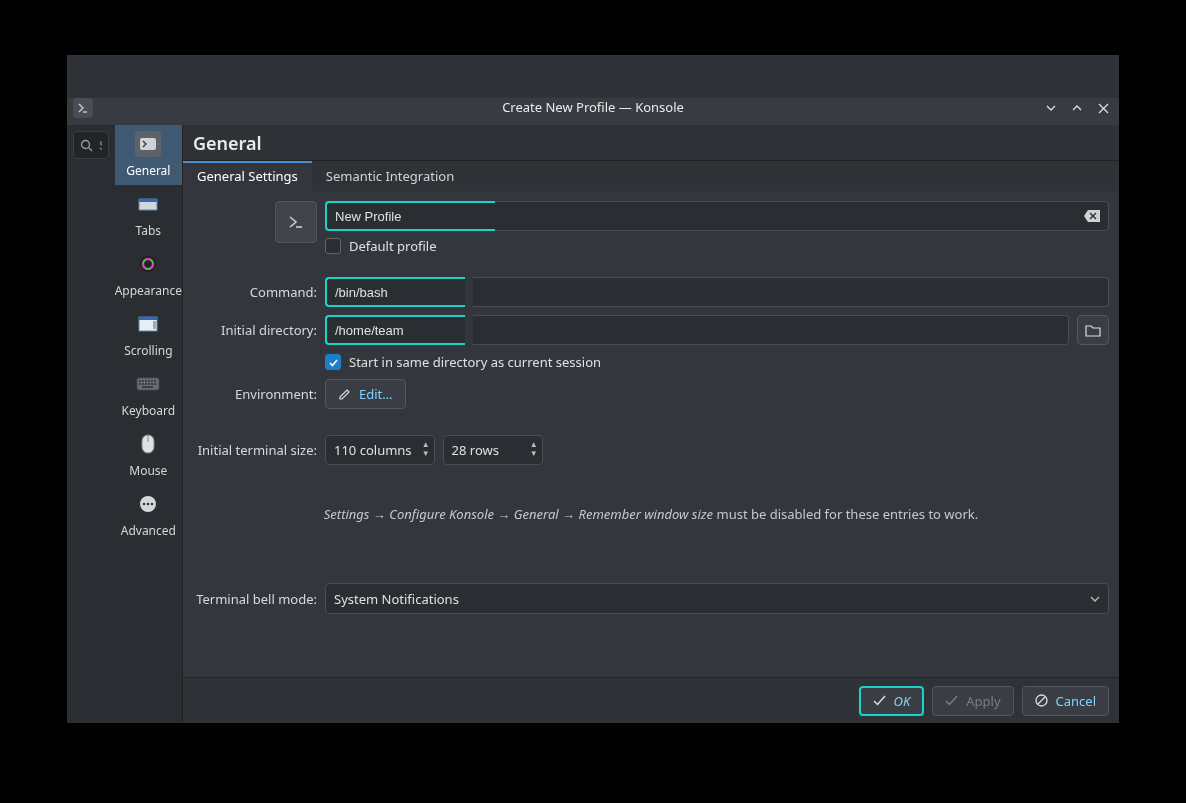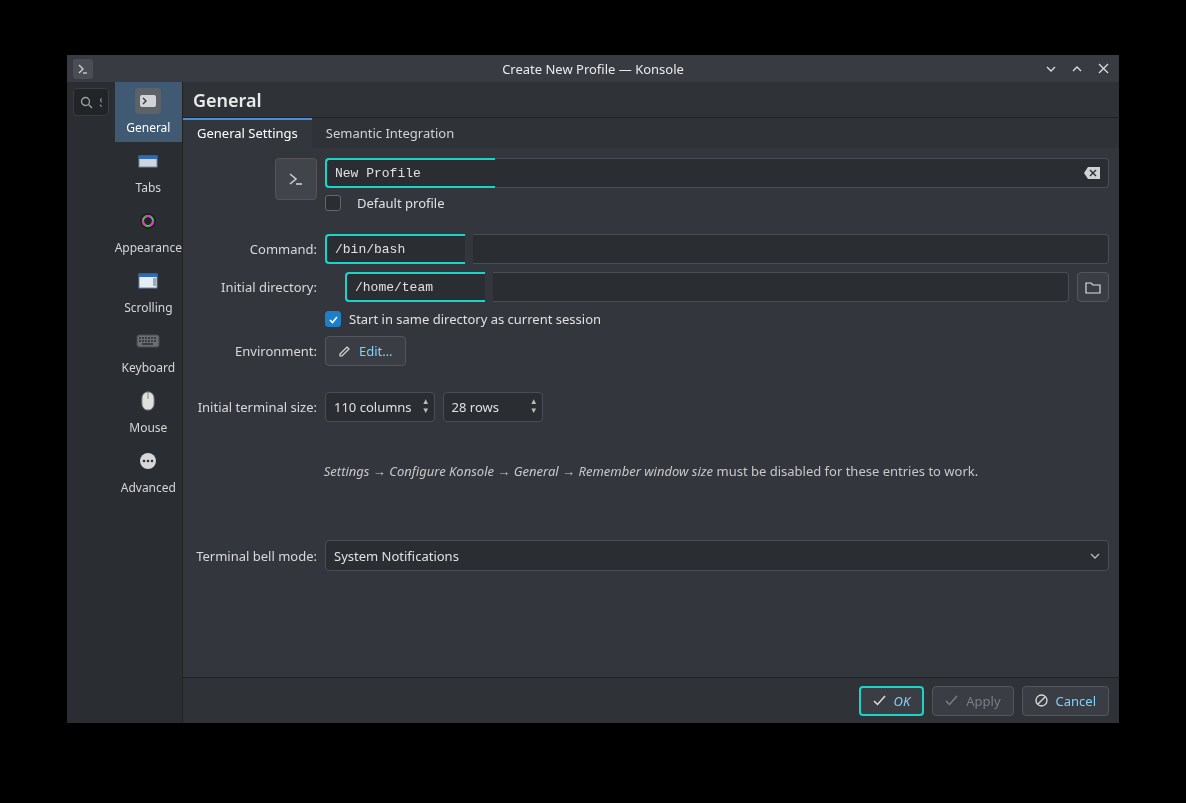--- a/index.html
+++ b/index.html
@@ -21,22 +21,23 @@
     height: 670px;
     background: #2f3338;
     border: 1px solid #000;
     display: flex;
     flex-direction: column;
   }
   .titlebar {
     height: 27px;
     background: #383c42;
     display: flex;
-    align-items: center;
+    align-items: flex-start;
     position: relative;
+    margin-top: 43px;
   }
   .titlebar-icon {
     width: 20px; height: 20px;
     margin-left: 6px;
     background: #4a4e54;
     border-radius: 3px;
     display:flex; align-items:center; justify-content:center;
     color:#ccc;
   }
   .titlebar-title {
@@ -192,21 +193,21 @@
     height: 30px;
     background: #2a2d31;
     border: 1px solid #4a4e54;
     border-radius: 4px;
     color: #e0e0e0;
     padding: 0 8px;
     font-size: 13px;
     outline: none;
     display:flex; align-items:center;
   }
-  .txt.hl { border: 2px solid #1bd4c8; font-family: Liberation Mono, monospace; }
+  .txt.hl { border: 2px solid #1bd4c8; }
   .txt::placeholder { color: #8c9096; }
   .clear-inside {
     position: relative;
   }
   .clear-inside .clr {
     position: absolute;
     right: 8px; top: 50%;
     transform: translateY(-50%);
     color:#ccc;
     font-size:14px;
@@ -449,38 +450,38 @@
               <div class="txt" style="flex:1; border-left:none; border-top-left-radius:0; border-bottom-left-radius:0; position:relative;">
                 <span class="clr">
                   <svg width="16" height="12" viewBox="0 0 16 12">
                       <path d="M4 0 L16 0 L16 12 L4 12 L0 6 Z" fill="#cfd2d6"></path>
                       <line x1="6" y1="3" x2="12" y2="9" stroke="#333" stroke-width="1.5"></line>
                       <line x1="12" y1="3" x2="6" y2="9" stroke="#333" stroke-width="1.5"></line>
                     </svg>
                 </span>
               </div>
             </div>
-            <div style="display:flex; align-items:center; gap:16px;">
+            <div style="display:flex; align-items:center; gap:8px;">
               <span class="chk"></span>
               <span>Default profile</span>
             </div>
           </div>
         </div>
 
         <div style="height:14px;"></div>
 
         <div class="form-row">
           <div class="form-label">Command:</div>
           <input class="txt hl" style="width: 140px; flex: 0 0 140px; border-right: none; border-top-right-radius: 0px; border-bottom-right-radius: 0px;" value="/bin/bash">
           <div class="txt" style="flex:1; border-left:none; border-top-left-radius:0; border-bottom-left-radius:0;"></div>
         </div>
 
         <div class="form-row">
           <div class="form-label">Initial directory:</div>
-          <input class="txt hl" style="width: 140px; flex: 0 0 140px; border-right: none; border-top-right-radius: 0px; border-bottom-right-radius: 0px; margin-left: 20px;" value="/home/team">
+          <input class="txt hl" style="width: 140px; flex: 0 0 140px; border-right: none; border-top-right-radius: 0px; border-bottom-right-radius: 0px;" value="/home/team">
           <div class="txt" style="flex:1; border-left:none; border-top-left-radius:0; border-bottom-left-radius:0;"></div>
           <div class="iconbtn">
             <svg width="16" height="13" viewBox="0 0 16 13">
                 <path d="M1 2 L6 2 L8 4 L15 4 L15 12 L1 12 Z" fill="none" stroke="#ddd" stroke-width="1.2"></path>
               </svg>
           </div>
         </div>
 
         <div class="form-row">
           <div class="form-label"></div>

